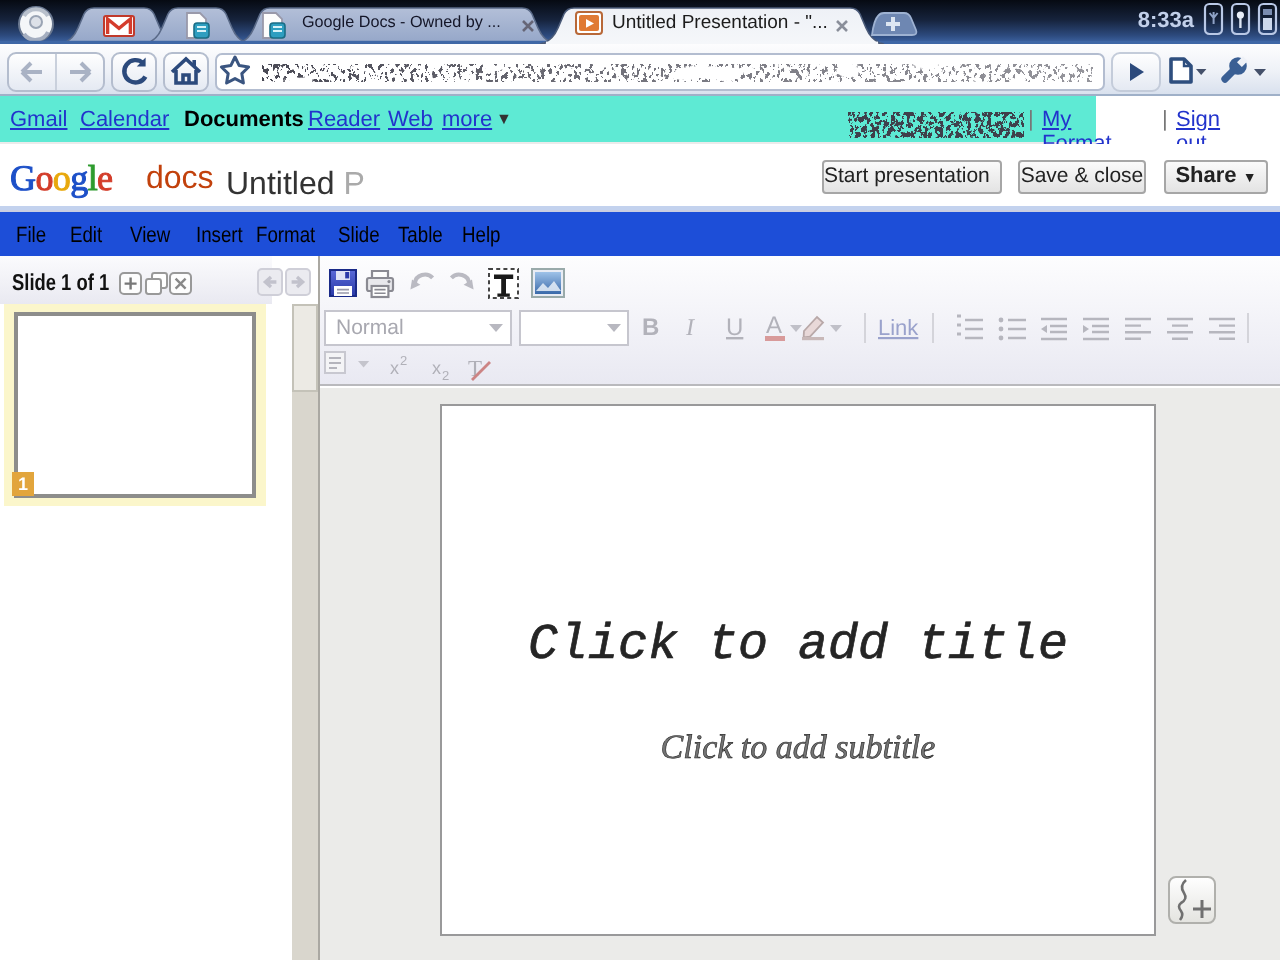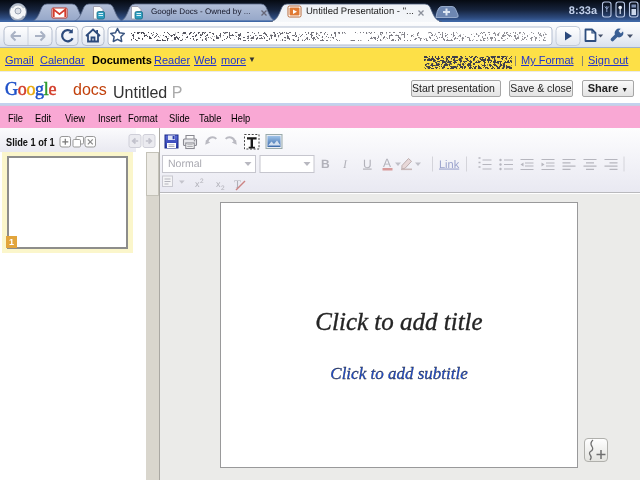--- a/index.html
+++ b/index.html
@@ -136,21 +136,21 @@
 </filter>
 <rect width="416" height="9" filter="url(#noise1b)"></rect>
 <linearGradient id="fadeR" x1="0" y1="0" x2="1" y2="0">
       <stop offset="0" stop-color="#fff" stop-opacity="0.05"></stop>
       <stop offset="0.5" stop-color="#fff" stop-opacity="0.3"></stop>
       <stop offset="1" stop-color="#fff" stop-opacity="0.45"></stop>
     </linearGradient>
 <rect width="416" height="9" fill="url(#fadeR)"></rect>
 </svg>
 
-<div class="abs" style="left:0;top:48px;width:640px;height:24px;background:#fde047;border-bottom:1px solid #ebebeb;font-size:11px">
+<div class="abs" style="left:0;top:48px;width:548px;height:24px;background:#5eead4;border-bottom:1px solid #ebebeb;font-size:11px">
  <a class="abs" style="left:5px;top:6px">Gmail</a>
  <a class="abs" style="left:40px;top:6px">Calendar</a>
  <b class="abs" style="left:92px;top:6px;color:#000">Documents</b>
  <a class="abs" style="left:154px;top:6px">Reader</a>
  <a class="abs" style="left:194px;top:6px">Web</a>
  <a class="abs" style="left:221px;top:6px">more</a>
  <span class="abs" style="left:248px;top:7px;font-size:8px;color:#333">▼</span>
  <span class="abs" style="left:514px;top:6px;color:#777">|</span>
  <a class="abs" style="left:521px;top:6px">My Format</a>
  <span class="abs" style="left:581px;top:6px;color:#777">|</span>
@@ -168,21 +168,21 @@
  <span class="abs" style="left:5px;top:6px;font-family:'Liberation Serif',serif;font-weight:normal;font-size:18px;line-height:23px;letter-spacing:-0.3px;-webkit-text-stroke:0.5px">
   <span style="color:#1d50c8">G</span><span style="color:#d33d2a">o</span><span style="color:#e8a80c">o</span><span style="color:#1d50c8">g</span><span style="color:#2e9b2e">l</span><span style="color:#d33d2a">e</span></span>
  <span class="abs" style="left:73px;top:10px;font-size:16px;line-height:16px;color:#c2410c">docs</span>
  <span class="abs" style="left:113px;top:12px;font-size:16px;color:#333">Untitled <span style="color:#aaa">P</span></span>
 </div>
 <div class="abs" style="left:411px;top:80px;width:90px;height:17px;background:linear-gradient(#fafafa,#e3e3e3);border:1px solid #a6a6a6;border-radius:2px;font-size:10.5px;color:#222;text-align:left;line-height:15px;white-space:nowrap">Start presentation</div>
 <div class="abs" style="left:509px;top:80px;width:64px;height:17px;background:linear-gradient(#fafafa,#e3e3e3);border:1px solid #a6a6a6;border-radius:2px;font-size:10.5px;color:#222;text-align:center;line-height:15px;white-space:nowrap">Save &amp; close</div>
 <div class="abs" style="left:582px;top:80px;width:52px;height:17px;background:linear-gradient(#fafafa,#e3e3e3);border:1px solid #a6a6a6;border-radius:2px;font-size:11px;font-weight:bold;color:#222;text-align:center;line-height:15px;white-space:nowrap">Share <span style="font-size:7px">▼</span></div>
 <div class="abs" style="left:0;top:103px;width:640px;height:2px;background:#c3d2ee"></div>
 
-<div class="abs" style="left:0;top:105px;width:640px;height:23px;background:#f9a8d4;border-top:1px solid #c9cde2;font-size:11px;color:#000">
+<div class="abs" style="left:0;top:105px;width:640px;height:23px;background:#1d4ed8;border-top:1px solid #c9cde2;font-size:11px;color:#000">
  <span class="abs mi" style="left:8px;top:6px">File</span>
  <span class="abs mi" style="left:34.5px;top:6px">Edit</span>
  <span class="abs mi" style="left:64.5px;top:6px">View</span>
  <span class="abs mi" style="left:97.5px;top:6px">Insert</span>
  <span class="abs mi" style="left:127.5px;top:6px">Format</span>
  <span class="abs mi" style="left:168.5px;top:6px">Slide</span>
  <span class="abs mi" style="left:198.5px;top:6px">Table</span>
  <span class="abs mi" style="left:230.5px;top:6px">Help</span>
 </div>
 
@@ -319,20 +319,20 @@
       <text x="40" y="54.5" font-size="6.5">2</text>
  <text x="56" y="59">x</text>
       <text x="61" y="62" font-size="6.5">2</text>
  <text x="74" y="60" font-size="11.5" font-family="Liberation Serif">T</text>
  <path d="M76 62 l9 -9" stroke="#cc8484" stroke-width="1.4"></path>
 </g>
 </svg>
 
 <div class="abs" style="left:160px;top:194px;width:480px;height:286px;background:#ebebe9"></div>
 <div class="abs" style="left:220px;top:202px;width:358px;height:266px;background:#fff;border:1px solid #99999a"></div>
-<div class="abs" style="left:220px;top:308px;width:358px;text-align:center;font-family:Liberation Serif, serif;font-style:italic;font-size:25px;color:#252525;-webkit-text-stroke:0.35px #252525">Click to add title</div>
-<div class="abs" style="left:220px;top:364px;width:358px;text-align:center;font-family:'Liberation Serif',serif;font-style:italic;font-size:17px;color:#1d4ed8;-webkit-text-stroke:0.3px #252525">Click to add subtitle</div>
+<div class="abs" style="left:220px;top:308px;width:358px;text-align:center;font-family:Liberation Mono, monospace;font-style:italic;font-size:25px;color:#252525;-webkit-text-stroke:0.35px #252525">Click to add title</div>
+<div class="abs" style="left:220px;top:364px;width:358px;text-align:center;font-family:'Liberation Serif',serif;font-style:italic;font-size:17px;color:#737373;-webkit-text-stroke:0.3px #252525">Click to add subtitle</div>
 
 <div class="abs" style="left:584px;top:438px;width:24px;height:24px;background:linear-gradient(#fefefe,#e4e4e0);border:1px solid #b0b0ac;border-radius:4px"></div>
 <svg class="abs" style="left:584px;top:438px" width="24" height="24">
  <path d="M9 2 Q5.5 5 8 8.5 Q10 11.5 6.5 13.5 Q4.5 15 6.5 17.5 Q8 19.5 6 22" fill="none" stroke="#707070" stroke-width="1.3"></path>
  <path d="M12.5 16.5 h9 M17 12 v9" stroke="#707070" stroke-width="1.5"></path>
 </svg>
 
 </body></html>

